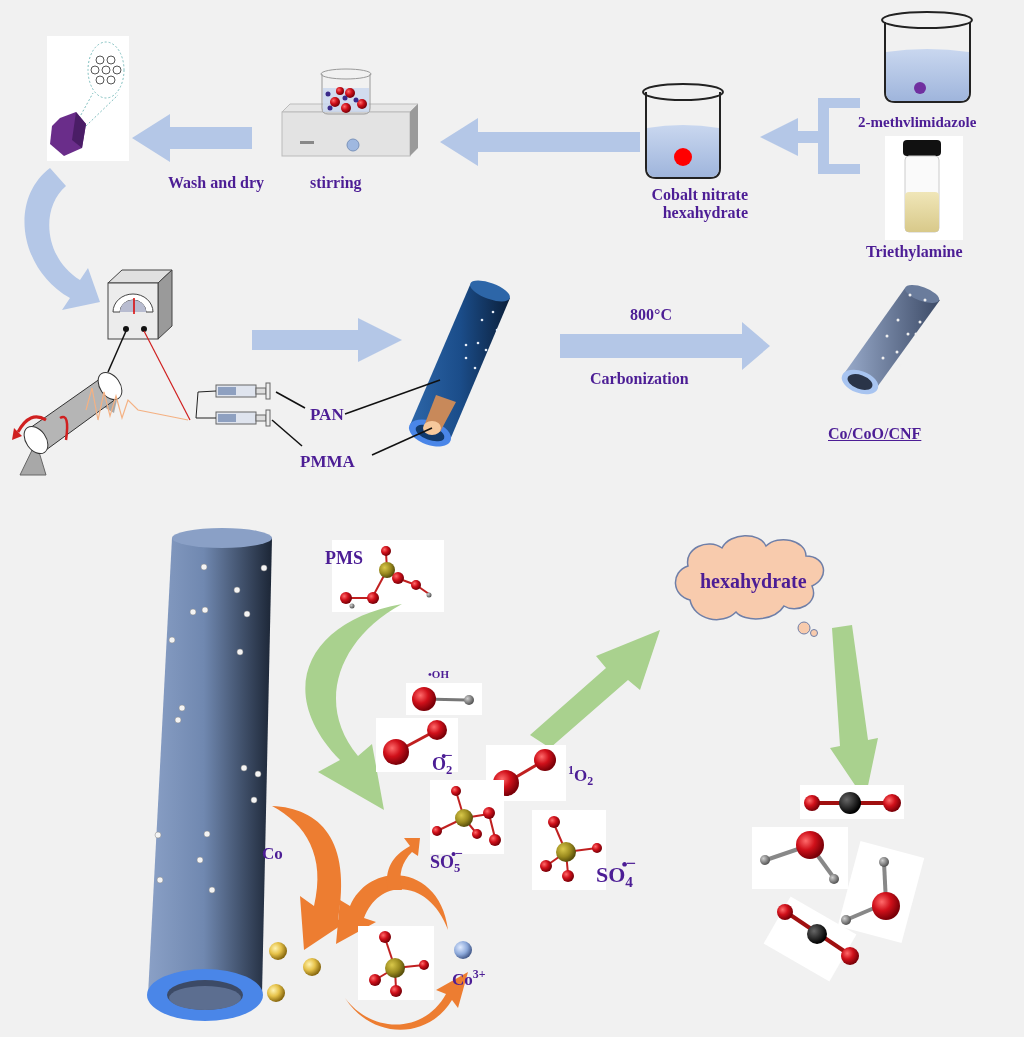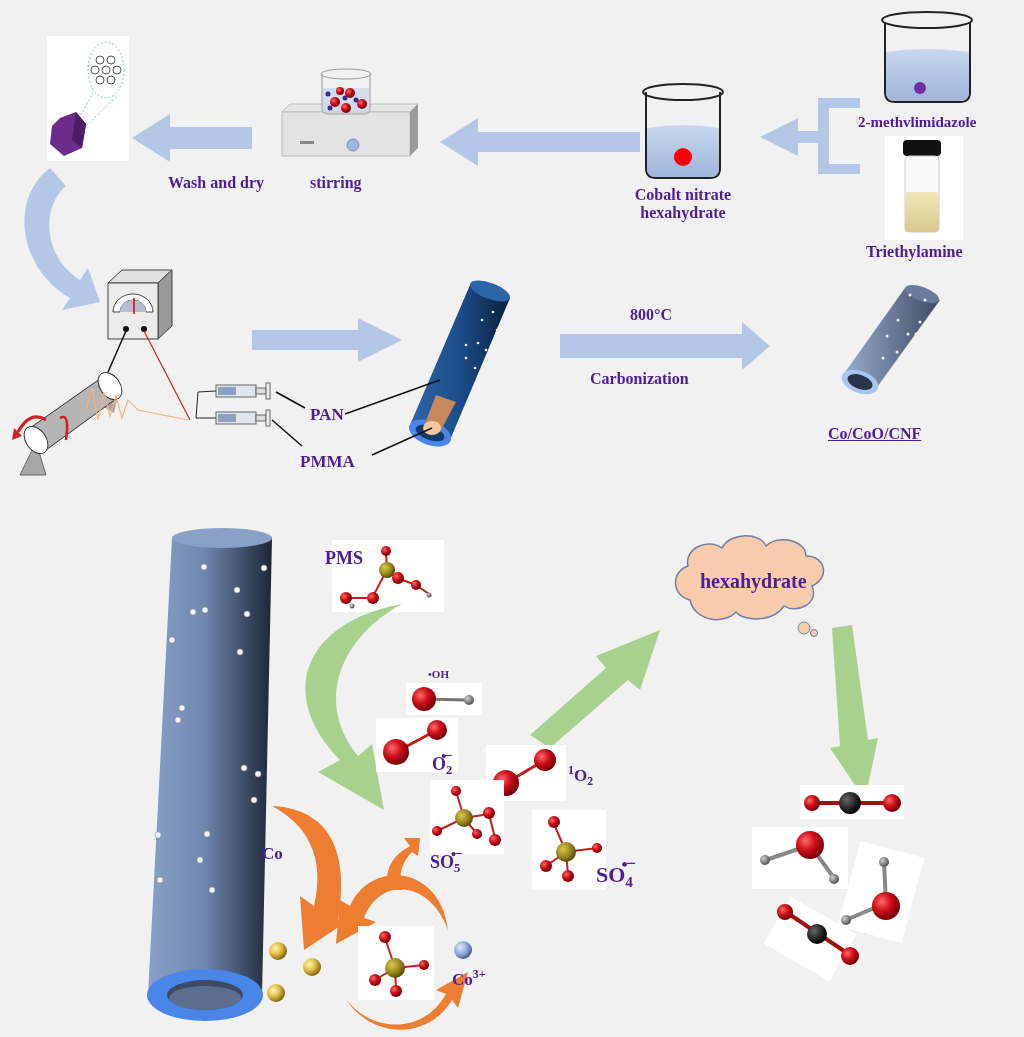--- a/index.html
+++ b/index.html
@@ -1,20 +1,20 @@
 <!DOCTYPE html>
 <html><head>
 <meta charset="utf-8">
 <style>
   html, body { margin: 0; padding: 0; }
   body { width: 1024px; height: 1037px; background: #f1f1f1; position: relative; overflow: hidden;
          font-family: "Liberation Serif", "DejaVu Serif", serif; }
   svg#scene { position: absolute; left: 0; top: 0; }
   .lbl { position: absolute; font-weight: bold; color: #4c1d95; white-space: nowrap; line-height: 1.15; }
-  .lbl.c { text-align: center; }
+  .lbl.c { text-align: right; }
   .sub { font-size: 70%; vertical-align: -0.35em; }
   .sup { font-size: 70%; vertical-align: 0.55em; }
   .rad { position: relative; display: inline-block; }
   .rad .dot { position: absolute; left: 0.1em; top: -0.45em; font-size: 80%; }
   .rad .neg { position: absolute; left: 0.45em; top: -0.5em; font-size: 80%; }
 </style>
 </head>
 <body>
 
 <svg id="scene" width="1024" height="1037" viewBox="0 0 1024 1037">

